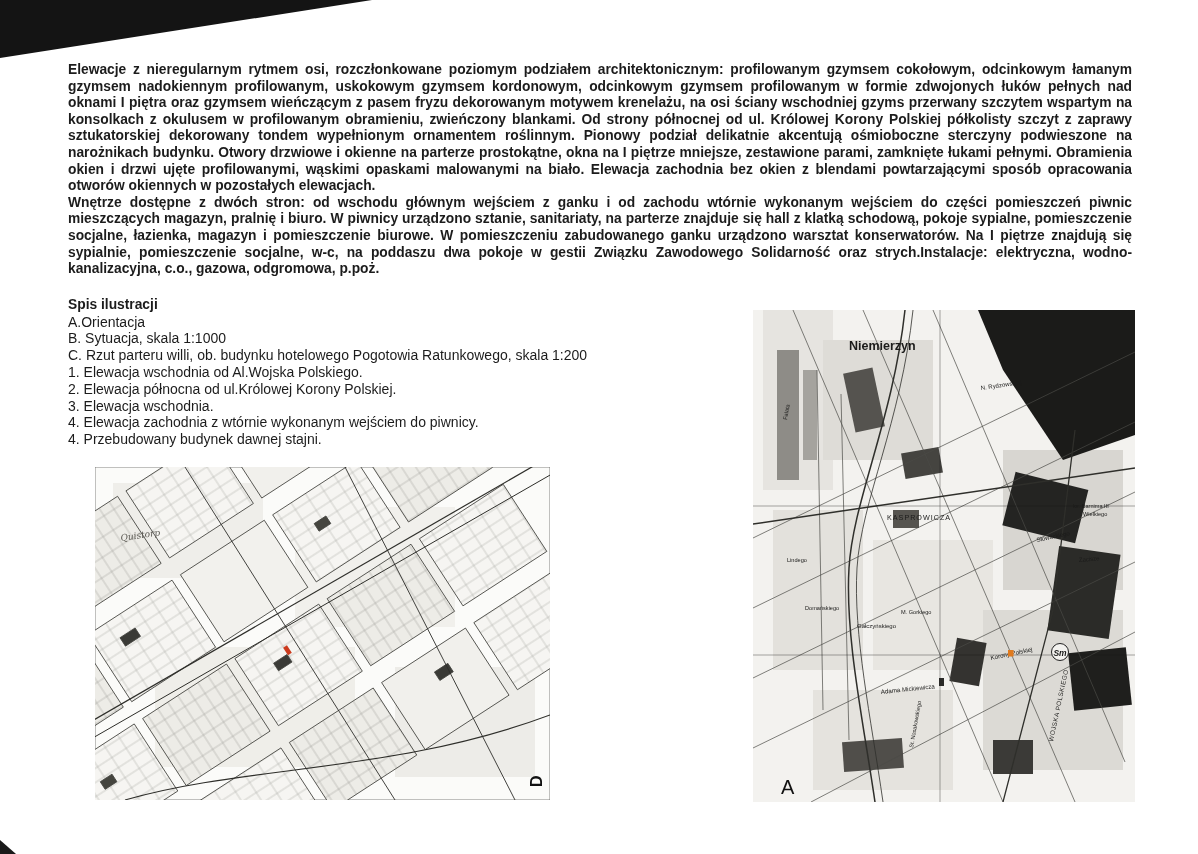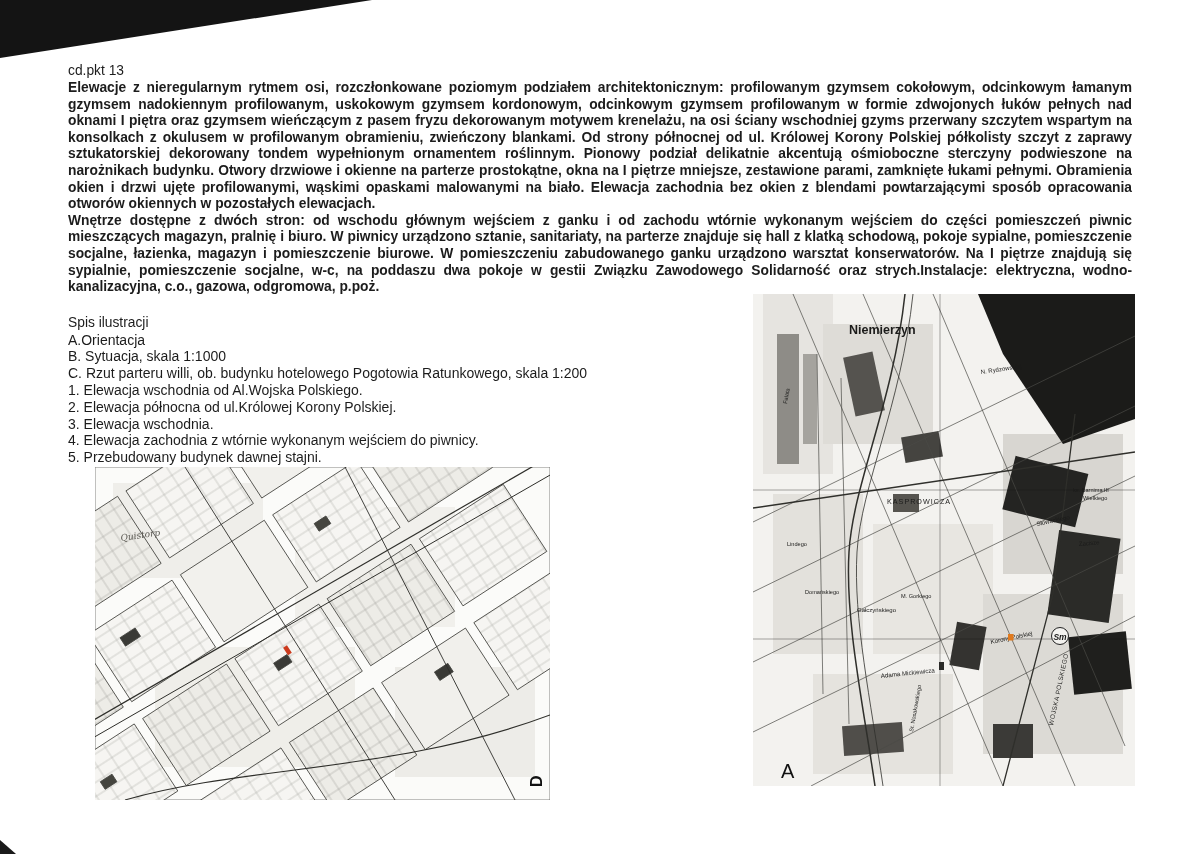--- a/index.html
+++ b/index.html
@@ -21,51 +21,50 @@
   .textcol{
     position:absolute;left:68px;top:62px;width:1064px;
   }
   .doc-header{
     font-size:13.8px;line-height:17px;margin:0 0 1px 0;
   }
   .para{
     font-size:13.8px;line-height:16.6px;text-align:justify;margin:0;font-weight:bold;
   }
   .list-block{margin-top:19px;}
-  .list-title{font-weight:normal;font-size:13.8px;line-height:16.8px;}
+  .list-title{font-weight:bold;font-size:13.8px;line-height:16.8px;}
   .list-item{font-size:14px;line-height:16.8px;}
   .map-left{
     position:absolute;left:95px;top:467px;width:455px;height:333px;
   }
   .map-right{
-    position:absolute;left:753px;top:294px;width:442px;height:492px;
+    position:absolute;left:753px;top:310px;width:442px;height:492px;
   }
   svg{display:block;}
 </style>
 </head>
 <body>
 
 <div class="scan-corner-tl"></div>
 <div class="scan-corner-bl"></div>
 
 <div class="textcol">
-  <div class="doc-header">cd.pkt 13</div>
   <p class="para">Elewacje z nieregularnym rytmem osi, rozczłonkowane poziomym podziałem architektonicznym: profilowanym gzymsem cokołowym, odcinkowym łamanym gzymsem nadokiennym profilowanym, uskokowym gzymsem kordonowym, odcinkowym gzymsem profilowanym  w formie zdwojonych łuków pełnych nad oknami I piętra oraz gzymsem wieńczącym z pasem fryzu dekorowanym motywem krenelażu, na osi ściany wschodniej gzyms przerwany szczytem wspartym na konsolkach z okulusem w profilowanym obramieniu, zwieńczony blankami. Od strony północnej od ul. Królowej Korony Polskiej półkolisty szczyt z zaprawy sztukatorskiej dekorowany  tondem wypełnionym ornamentem roślinnym. Pionowy podział delikatnie akcentują ośmioboczne sterczyny podwieszone na narożnikach budynku. Otwory drzwiowe i okienne na parterze prostokątne, okna na I piętrze mniejsze, zestawione parami, zamknięte łukami pełnymi. Obramienia okien i drzwi ujęte profilowanymi, wąskimi opaskami malowanymi na biało. Elewacja zachodnia bez okien z blendami powtarzającymi sposób opracowania otworów okiennych w pozostałych elewacjach.</p>
   <p class="para">Wnętrze dostępne z dwóch stron: od wschodu głównym wejściem z ganku i od zachodu wtórnie wykonanym wejściem do części pomieszczeń piwnic mieszczących magazyn, pralnię i biuro. W piwnicy  urządzono sztanie, sanitariaty, na parterze  znajduje się hall z klatką schodową, pokoje sypialne, pomieszczenie socjalne, łazienka, magazyn i pomieszczenie biurowe. W pomieszczeniu zabudowanego ganku urządzono warsztat konserwatorów. Na I piętrze znajdują się sypialnie, pomieszczenie socjalne, w-c, na poddaszu dwa pokoje w gestii Związku Zawodowego Solidarność oraz strych.Instalacje: elektryczna, wodno-kanalizacyjna, c.o., gazowa, odgromowa, p.poż.</p>
 
   <div class="list-block">
     <div class="list-title">Spis ilustracji</div>
     <div class="list-item">A.Orientacja</div>
     <div class="list-item">B. Sytuacja, skala 1:1000</div>
     <div class="list-item">C. Rzut parteru willi, ob. budynku hotelowego Pogotowia Ratunkowego, skala 1:200</div>
     <div class="list-item">1. Elewacja wschodnia od Al.Wojska Polskiego.</div>
     <div class="list-item">2. Elewacja północna od ul.Królowej Korony Polskiej.</div>
     <div class="list-item">3. Elewacja wschodnia.</div>
     <div class="list-item">4. Elewacja zachodnia z wtórnie wykonanym wejściem do piwnicy.</div>
-    <div class="list-item">5. Przebudowany budynek dawnej stajni.</div>
+    <div class="list-item">4. Przebudowany budynek dawnej stajni.</div>
   </div>
 </div>
 
 <div class="map-left">
 <svg viewBox="0 0 455 333" width="455" height="333">
   <defs>
     <pattern id="par" width="17" height="12" patternUnits="userSpaceOnUse">
       <rect width="17" height="12" fill="#f6f5f2" stroke="#a9a9a4" stroke-width="0.5"></rect>
     </pattern>
     <pattern id="par2" width="12" height="17" patternUnits="userSpaceOnUse">

